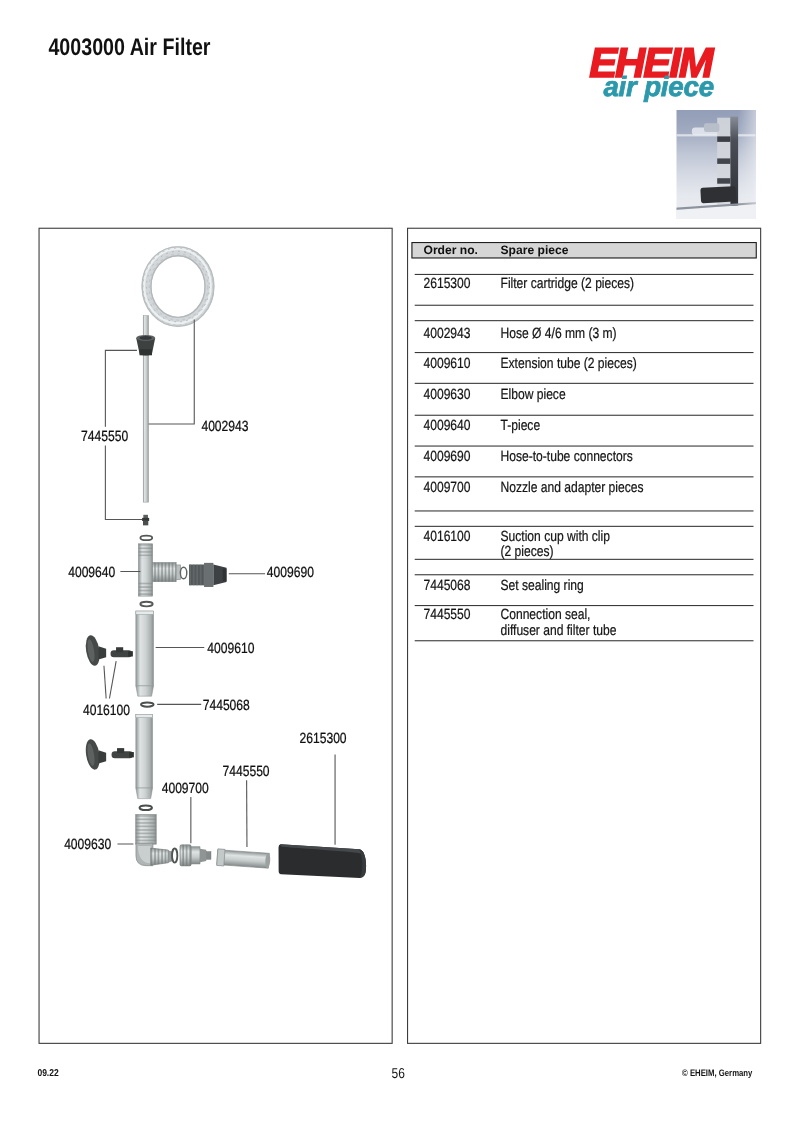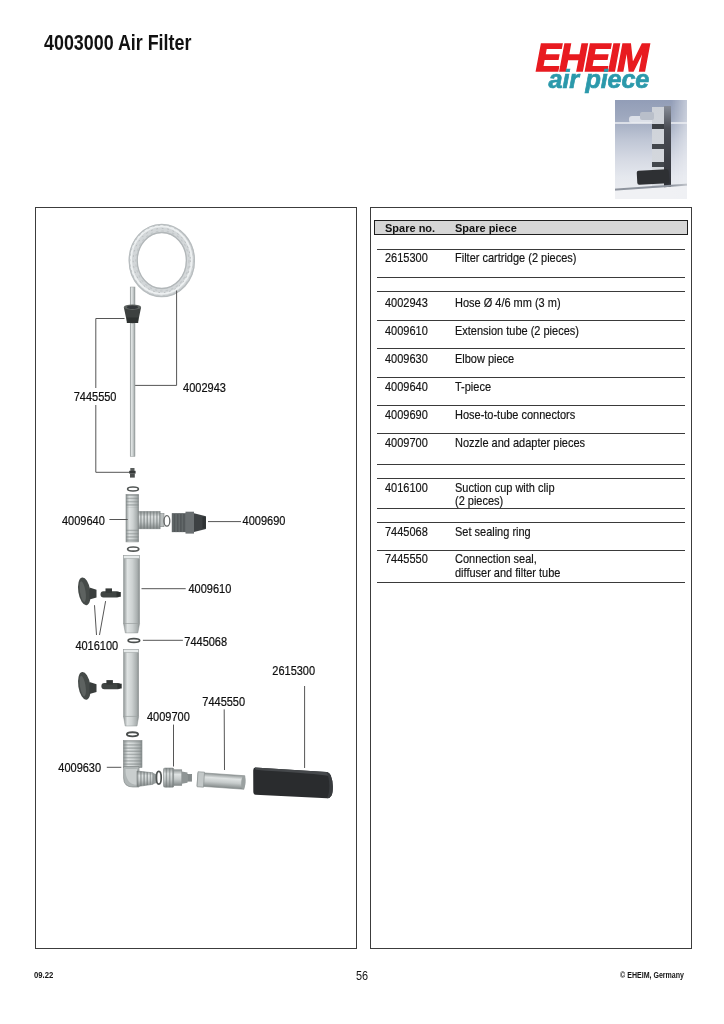--- a/index.html
+++ b/index.html
@@ -183,21 +183,21 @@
 <text x="236.3" y="467.09999999999997" textLength="42.8" lengthAdjust="spacingAndGlyphs">2615300</text>
 <text x="166.3" y="497.7" textLength="42.8" lengthAdjust="spacingAndGlyphs">7445550</text>
 <text x="111" y="512.9" textLength="42.8" lengthAdjust="spacingAndGlyphs">4009700</text>
 <text x="22.3" y="563.7" textLength="42.8" lengthAdjust="spacingAndGlyphs">4009630</text>
 </g>
 </svg>
 </div>
 
 <div class="abs" style="left:370px;top:207px;width:320px;height:740px;border:1px solid #3c3c3c;"></div>
 <div class="abs" style="left:374px;top:220px;width:312px;height:13px;background:#d6d6d6;border:1px solid #1e1e1e;"></div>
-<div class="t2" style="left:385px;top:224px;">Spare no.</div>
+<div class="t2" style="left:385px;top:224px;">Order no.</div>
 <div class="t2" style="left:455px;top:224px;">Spare piece</div>
 
 <div class="ln" style="top:249px;"></div>
 <div class="ln" style="top:277px;"></div>
 <div class="ln" style="top:291px;"></div>
 <div class="ln" style="top:319.5px;"></div>
 <div class="ln" style="top:348px;"></div>
 <div class="ln" style="top:376.5px;"></div>
 <div class="ln" style="top:405px;"></div>
 <div class="ln" style="top:433px;"></div>

